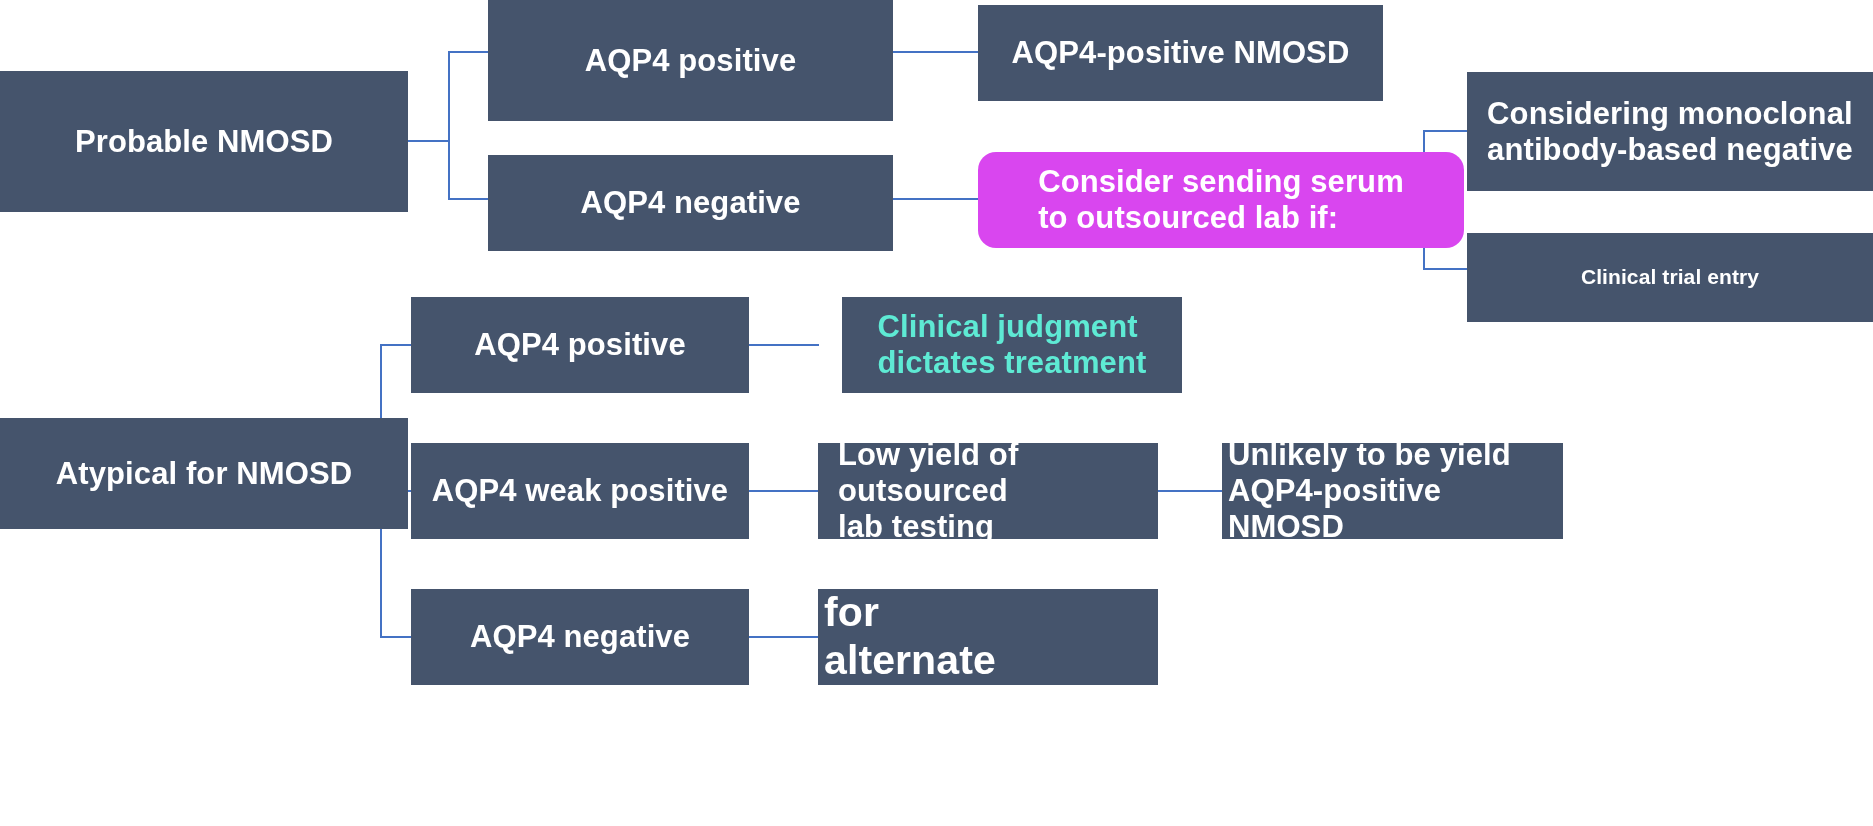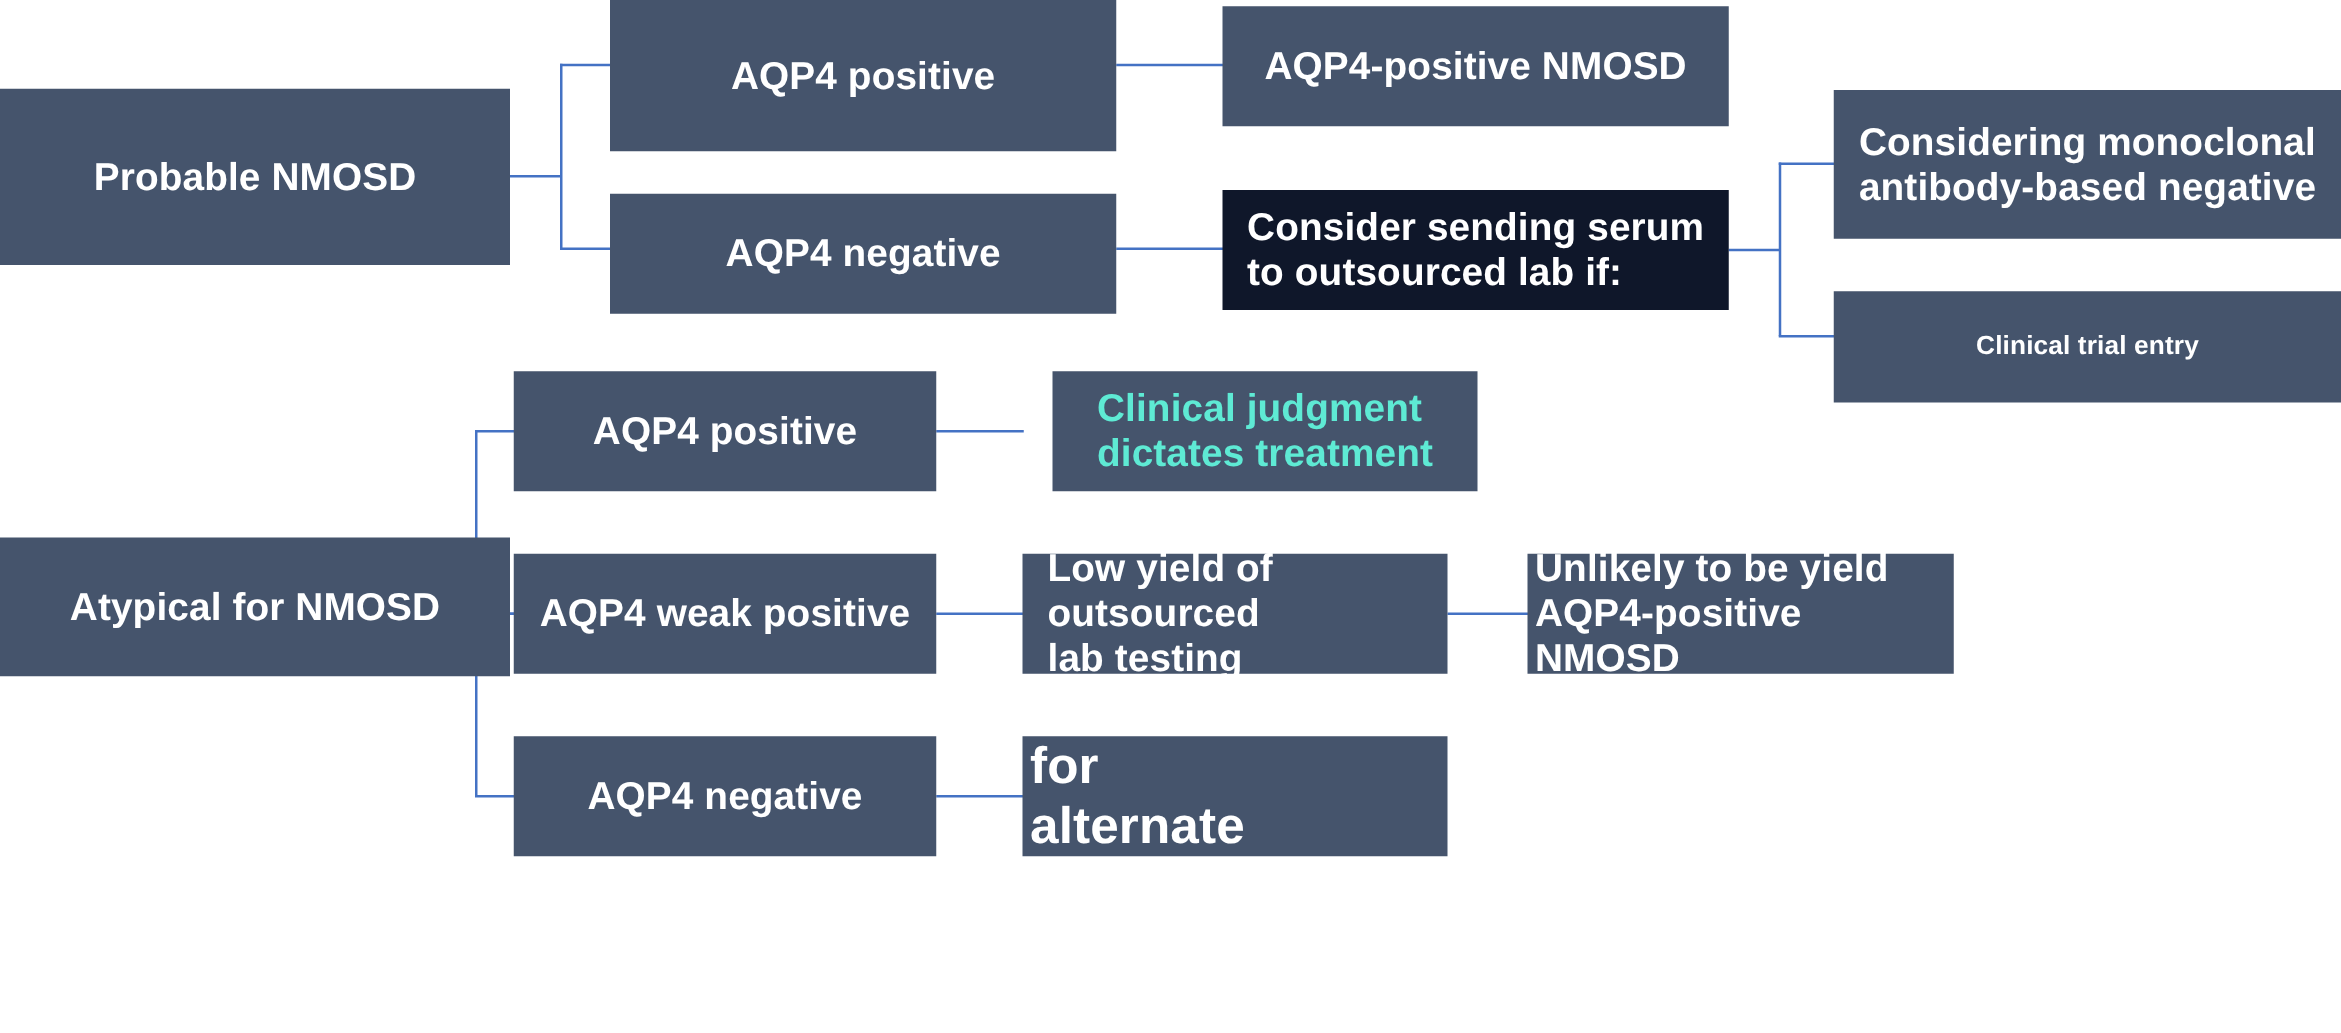--- a/index.html
+++ b/index.html
@@ -60,26 +60,26 @@
     <div class="connector h" style="left: 380px; top: 490px; background: rgb(68, 114, 196); width: 32px;"></div>
     <div class="connector h" style="left: 380px; top: 636px; background: rgb(68, 114, 196); width: 32px;"></div>
     <div class="connector h" style="left: 749px; top: 344px; background: rgb(68, 114, 196); width: 70px;"></div>
     <div class="connector h" style="left: 749px; top: 490px; background: rgb(68, 114, 196); width: 70px;"></div>
     <div class="connector h" style="left: 749px; top: 636px; background: rgb(68, 114, 196); width: 70px;"></div>
     <div class="connector h" style="left: 1158px; top: 490px; background: rgb(68, 114, 196); width: 65px;"></div>
     <div class="node" style="left: 0px; top: 71px; width: 408px; height: 141px; background: rgb(69, 84, 108); color: rgb(255, 255, 255); font-size: 31px;">Probable NMOSD</div>
     <div class="node" style="left: 488px; top: 0px; width: 405px; height: 121px; background: rgb(69, 84, 108); color: rgb(255, 255, 255); font-size: 31px;">AQP4 positive</div>
     <div class="node" style="left: 488px; top: 155px; width: 405px; height: 96px; background: rgb(69, 84, 108); color: rgb(255, 255, 255); font-size: 31px;">AQP4 negative</div>
     <div class="node" style="left: 978px; top: 5px; width: 405px; height: 96px; background: rgb(69, 84, 108); color: rgb(255, 255, 255); font-size: 31px;">AQP4-positive NMOSD</div>
-    <div class="node" style="left: 978px; top: 152px; width: 405px; height: 96px; background: #0f172a; color: rgb(255, 255, 255); font-size: 31px;">Consider sending serum
+    <div class="node" style="left: 978px; top: 152px; width: 486px; height: 96px; background: #d946ef; color: rgb(255, 255, 255); font-size: 31px; border-radius: 18px;">Consider sending serum
 to outsourced lab if:</div>
     <div class="node" style="left: 1467px; top: 72px; width: 406px; height: 119px; background: rgb(69, 84, 108); color: rgb(255, 255, 255); font-size: 31px;">Considering monoclonal
 antibody-based negative</div>
     <div class="node" style="left: 1467px; top: 233px; width: 406px; height: 89px; background: rgb(69, 84, 108); color: rgb(255, 255, 255); font-size: 21px;">Clinical trial entry</div>
-    <div class="node" style="left: 0px; top: 430px; width: 408px; height: 111px; background: rgb(69, 84, 108); color: rgb(255, 255, 255); font-size: 31px;">Atypical for NMOSD</div>
+    <div class="node" style="left: 0px; top: 418px; width: 408px; height: 111px; background: rgb(69, 84, 108); color: rgb(255, 255, 255); font-size: 31px;">Atypical for NMOSD</div>
     <div class="node" style="left: 411px; top: 297px; width: 338px; height: 96px; background: rgb(69, 84, 108); color: rgb(255, 255, 255); font-size: 31px;">AQP4 positive</div>
     <div class="node" style="left: 411px; top: 443px; width: 338px; height: 96px; background: rgb(69, 84, 108); color: rgb(255, 255, 255); font-size: 31px;">AQP4 weak positive</div>
     <div class="node" style="left: 411px; top: 589px; width: 338px; height: 96px; background: rgb(69, 84, 108); color: rgb(255, 255, 255); font-size: 31px;">AQP4 negative</div>
     <div class="node" style="left: 818px; top: 297px; width: 340px; height: 96px; background: rgb(69, 84, 108); color: #5eead4; font-size: 31px; margin-left: 24px;">Clinical judgment
 dictates treatment</div>
     <div class="node" style="left: 818px; top: 443px; width: 340px; height: 96px; background: rgb(69, 84, 108); color: #ffffff; font-size: 31px; padding-left: 20px;">Low yield of outsourced
 lab testing</div>
     <div class="node" style="left: 818px; top: 589px; width: 340px; height: 96px; background: rgb(69, 84, 108); color: rgb(255, 255, 255); font-size: 41px;">Continue search for
 alternate diagnosis</div>
     <div class="node" style="left: 1222px; top: 443px; width: 341px; height: 96px; background: rgb(69, 84, 108); color: rgb(255, 255, 255); font-size: 31px;">Unlikely to be yield

